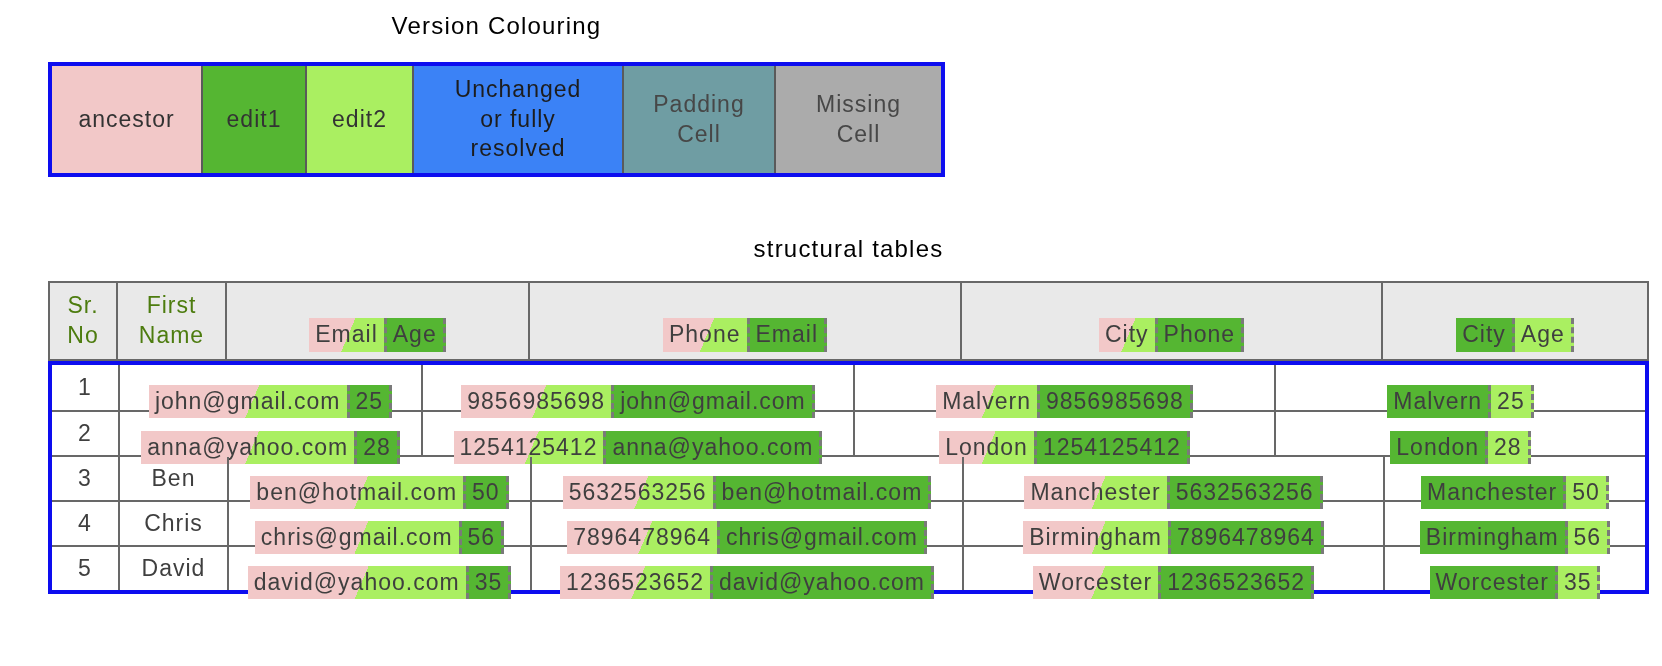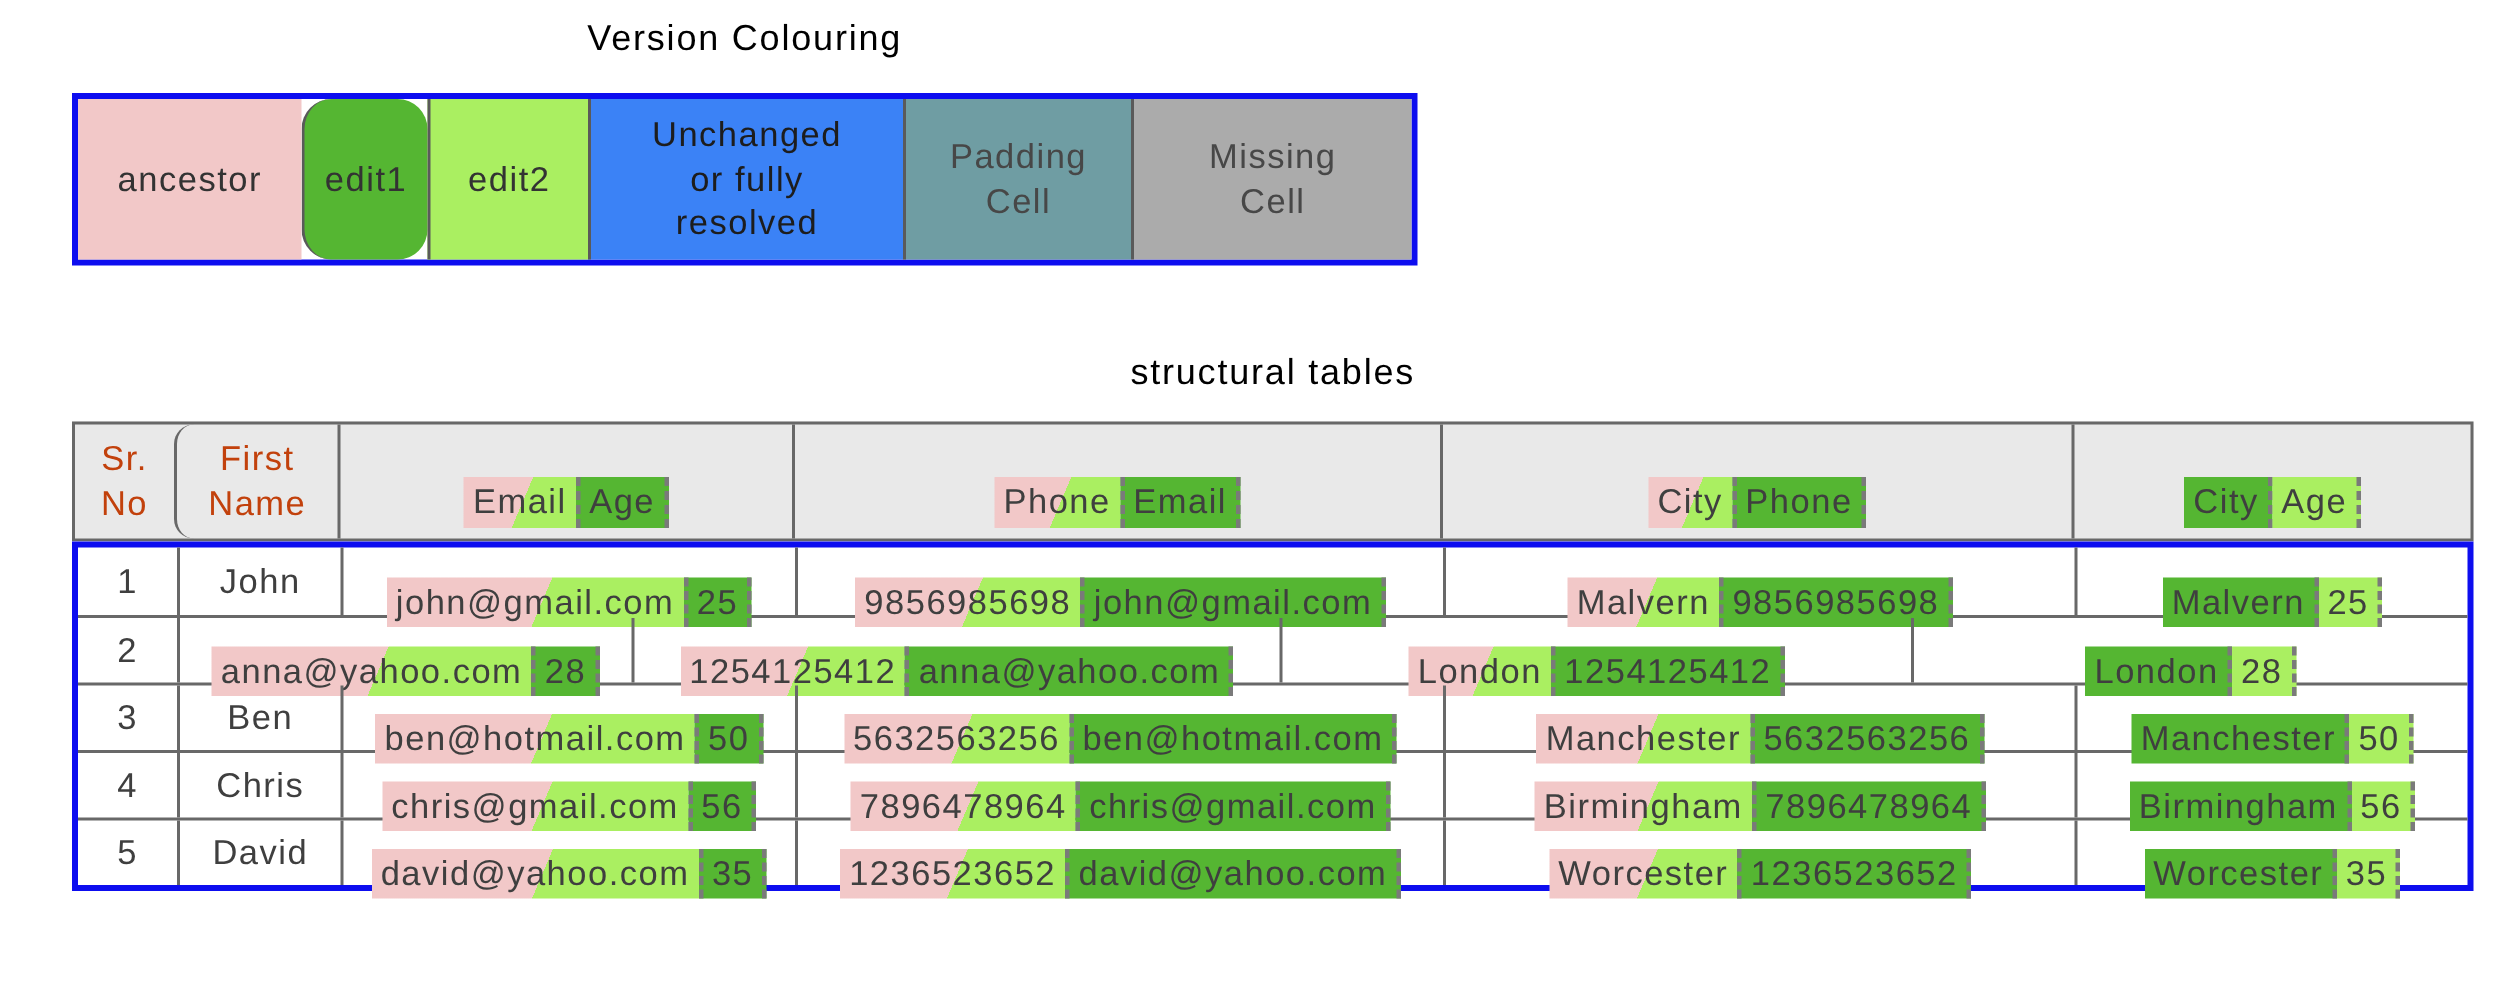--- a/index.html
+++ b/index.html
@@ -13,36 +13,36 @@
   .page{padding:8px 0 12px 48px;}
   .section-title{font-size:24px;color:#000;text-align:center;letter-spacing:1.2px;}
   
   .legend-wrap{width:897px;}
   .legend-title{margin:4px 0 22px;}
   .legend{display:flex;height:115px;border:4px solid var(--blue);}
   .lcell{display:flex;align-items:center;justify-content:center;text-align:center;
          font-size:23px;letter-spacing:1px;color:#333;white-space:pre-line;line-height:1.3;}
   .lcell + .lcell{border-left:2px solid #5a5a5a;}
   .lcell.ancestor{background:var(--pink);width:149px;}
-  .lcell.edit1{background:var(--g1);width:84px;border-radius:20px;}
+  .lcell.edit1{background:var(--g1);width:104px;}
   .lcell.edit2{background:var(--g2);width:107px;}
   .lcell.unchanged{background:#3b82f6;width:210px;color:#1d1d1d;}
   .lcell.padding{background:var(--teal);width:152px;color:#474747;}
   .lcell.missing{background:var(--mgray);flex:1;color:#474747;}
   
   .table-wrap{width:1601px;margin-top:58px;}
   .table-title{margin-bottom:18px;}
   .thead{display:flex;height:80px;border:2px solid var(--gline);background:#e9e9e9;}
   .tbody{border:4px solid var(--blue);background:#fff;}
   .trow{display:flex;height:45px;}
   .trow + .trow{border-top:2px solid var(--gline);}
   .th,.td{display:flex;align-items:center;justify-content:center;}
   .th + .th,.td + .td{border-left:2px solid var(--gline);}
-  .th.static{white-space:pre-line;text-align:center;font-size:23px;color:#c2410c;
-             line-height:1.3;letter-spacing:1px;border-radius:13px;}
+  .th.static{white-space:pre-line;text-align:center;font-size:23px;color:#4d7c0f;
+             line-height:1.3;letter-spacing:1px;}
   .td{font-size:23px;color:var(--txt);letter-spacing:1px;}
   .c0{width:66px;} .c1{width:109px;} .c2{width:303px;} .c3{width:432px;}
   .c4{width:421px;} .c5{flex:1;}
   
   .hl{display:inline-block;padding:3px 6px;line-height:1.2;font-size:23px;
       color:var(--txt);letter-spacing:1px;margin-top:28px;}
   .hl.chg{background:linear-gradient(113deg,var(--pink) 52%,var(--g2) 52%);}
   .hl.add1{background:var(--g1);border-right:3px dashed var(--dash);}
   .hl.add2{background:var(--g2);border-right:3px dashed var(--dash);}
   .hl.chg + .hl.add1,.hl.chg + .hl.add2{border-left:3px dashed var(--dash);}
@@ -89,21 +89,20 @@
             <span class="hl add1">Phone</span>
           </div>
           <div class="th c5">
             <span class="hl add1">City</span>
             <span class="hl add2">Age</span>
           </div>
         </div>
       <div class="tbody" id="tbody">
           <div class="trow">
             <div class="td c0">1</div>
-            <div class="td c1">John</div>
             <div class="td c2">
               <span class="hl chg">john@gmail.com</span>
               <span class="hl add1">25</span>
             </div>
             <div class="td c3">
               <span class="hl chg">9856985698</span>
               <span class="hl add1">john@gmail.com</span>
             </div>
             <div class="td c4">
               <span class="hl chg">Malvern</span>

